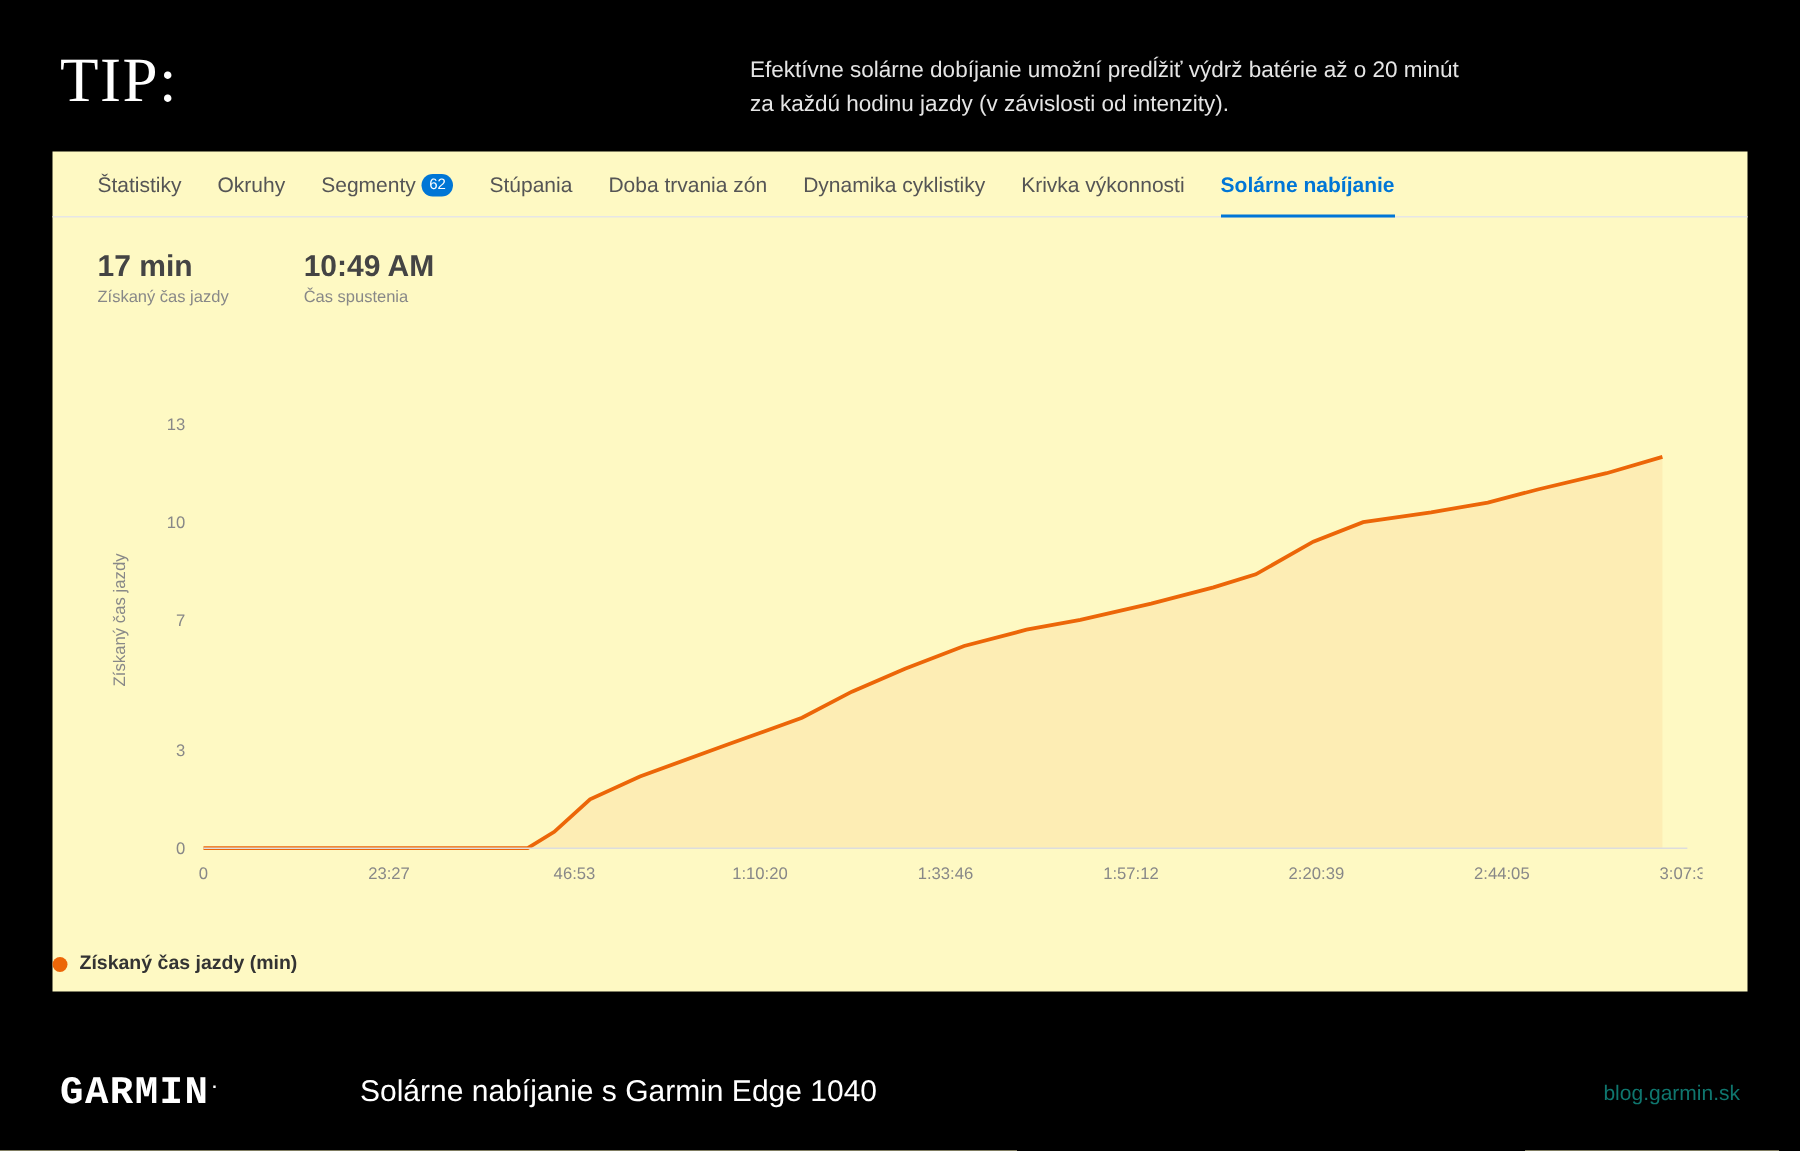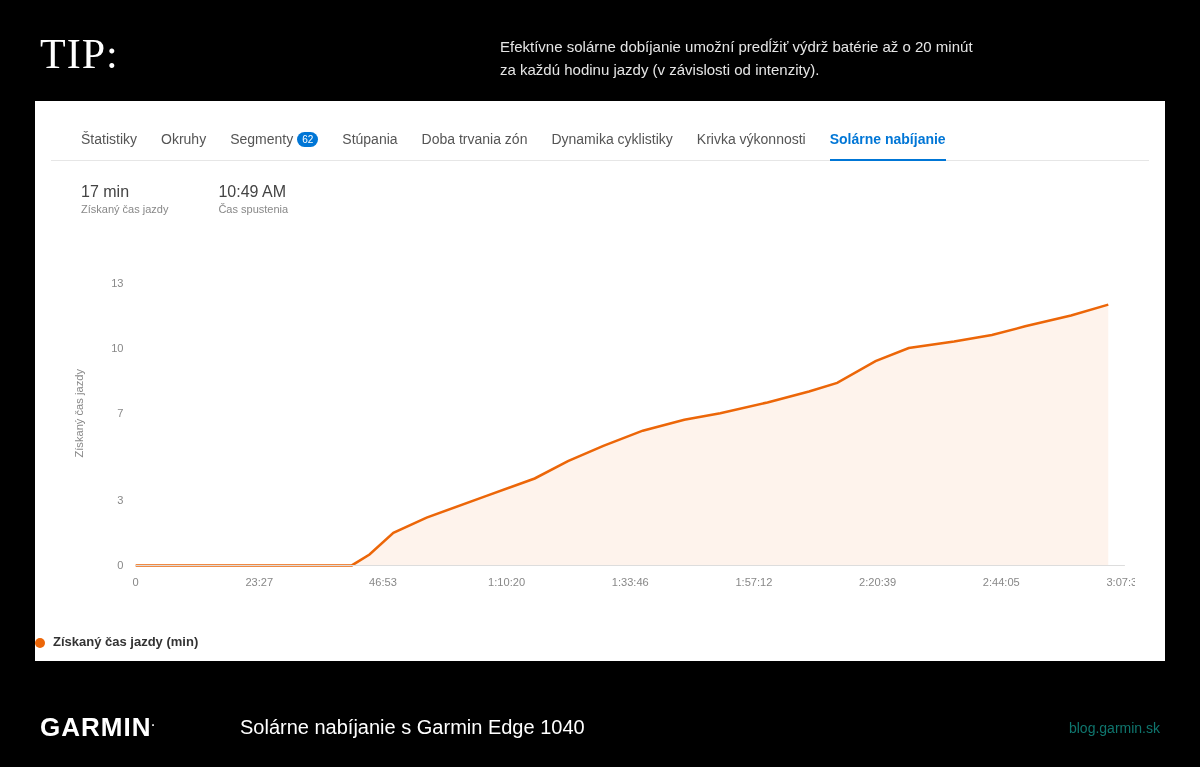--- a/index.html
+++ b/index.html
@@ -26,25 +26,25 @@
     font-family: Liberation Serif, serif;
     font-stretch: condensed;
   }
   .tip-text {
     font-size: 15px;
     line-height: 1.5;
     color: #e5e5e5;
     padding-top: 6px;
   }
   .card {
-    background: #ffffff;
+    background: #fef9c3;
     margin: 0 35px;
     color: #333;
     font-family: Arial, sans-serif;
-    padding: 16px;
+    padding: 0;
     height: 560px;
     position: relative;
   }
   .tabs {
     display: flex;
     gap: 24px;
     padding: 14px 30px 0 30px;
     border-bottom: 1px solid #e6e6e6;
     font-size: 14px;
     color: #555;
@@ -80,23 +80,23 @@
     margin-left: 4px;
     vertical-align: middle;
   }
   .tab .badge { position: relative; top: -1px; }
   .stats-row {
     display: flex;
     gap: 50px;
     padding: 22px 30px 10px 30px;
   }
   .stat-value {
-    font-size: 16px;
+    font-size: 20px;
     color: #444;
-    font-weight: 400;
+    font-weight: 700;
   }
   .stat-label {
     font-size: 11px;
     color: #888;
     margin-top: 2px;
   }
   .chart-wrap {
     position: absolute;
     left: 30px; right: 30px;
     top: 150px; bottom: 55px;
@@ -123,21 +123,21 @@
     position: absolute;
     bottom: 0; left: 0; right: 0;
     display: flex;
     align-items: center;
     padding: 20px 40px 24px 40px;
   }
   .garmin-logo {
     font-size: 26px;
     font-weight: 700;
     letter-spacing: 1px;
-    font-family: Liberation Sans, sans-serif;
+    font-family: Liberation Mono, monospace;
     width: 200px;
   }
   .garmin-logo .reg { font-size: 11px; vertical-align: top; position: relative; top: 4px; }
   .footer-title {
     font-size: 20px;
     font-weight: 300;
     flex: 1;
     font-family: "Arial Narrow", Arial, sans-serif;
     font-stretch: condensed;
   }

